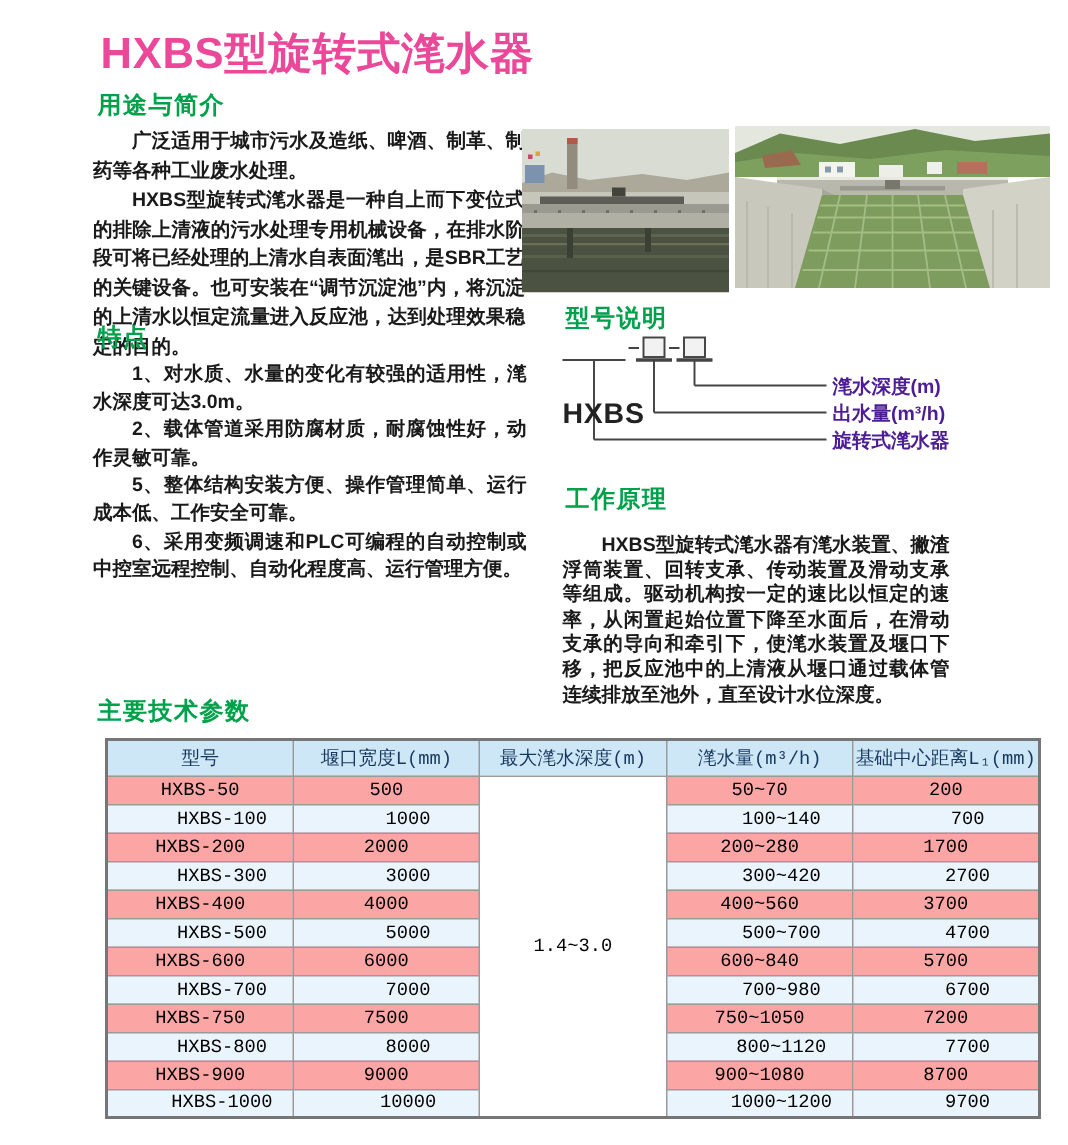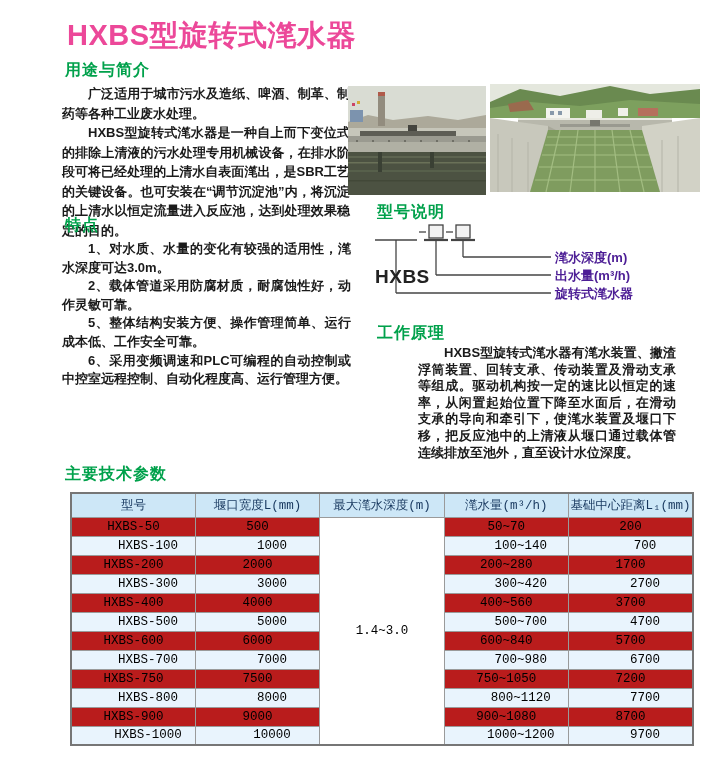--- a/index.html
+++ b/index.html
@@ -19,21 +19,21 @@
   .h-intro     { left:65px; top:60px; }
   .h-features  { left:65px; top:215px; }
   .h-model     { left:377px; top:202px; }
   .h-principle { left:377px; top:323px; }
   .h-params    { left:65px; top:464px; }
 
   .bodytext { position:absolute; font-size:13px; font-weight:bold; color:#1a1a1a; text-align:justify; }
   .bodytext p { text-indent:2em; }
   .intro-body    { left:62px;  top:84px;  width:288px; line-height:19.5px; }
   .features-list { left:62px;  top:240px; width:289px; line-height:18.6px; }
-  .principle-body{ left:375px; top:345px; width:258px; line-height:16.6px;margin-left:43px; }
+  .principle-body{ left:375px; top:355px; width:258px; line-height:16.6px; }
 
   .photo { position:absolute; display:block; }
   .photo1 { left:348px; top:86px; }
   .photo2 { left:490px; top:84px; }
 
   .model-diagram { position:absolute; left:373px; top:220px; width:274px; height:100px; }
   .model-diagram svg { position:absolute; left:0; top:0; }
   .mc-prefix {
     position:absolute; left:2px; top:1px; font-size:19px; font-weight:bold;
     color:#222222; letter-spacing:0.5px;margin-top:45px;
@@ -48,21 +48,21 @@
     border-collapse:collapse; table-layout:fixed;
     font-family:Liberation Mono, monospace;
     border:2px solid #767676;
   }
   .params th {
     background:#cde7f7; color:#17375e; font-weight:normal;
     font-size:12.5px; height:24px; border:1px solid #9a9a9a; text-align:center;
   }
   .params td {
     font-size:12.5px; height:19px; border:1px solid #9a9a9a;
-    text-align:center; color:#000000; background:#b91c1c; padding:0;
+    text-align:center; color:#000000; background:#fca5a5; padding:0;
   }
   .params tr.alt td { background:#e9f4fd;padding-left:29px; }
   .params td.merge { background:#ffffff; }
 </style>
 </head>
 <body>
 
 <div class="page">
 
   <div class="title">HXBS型旋转式滗水器</div>

